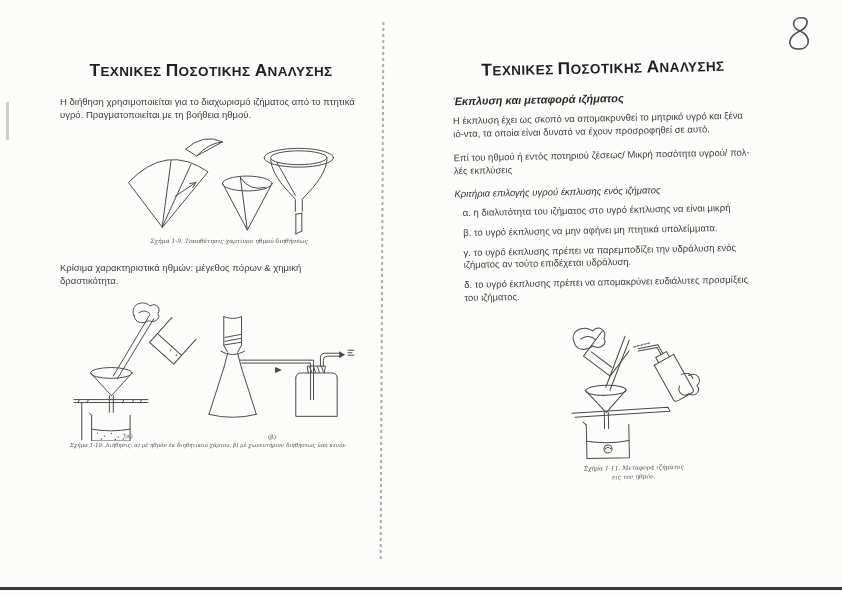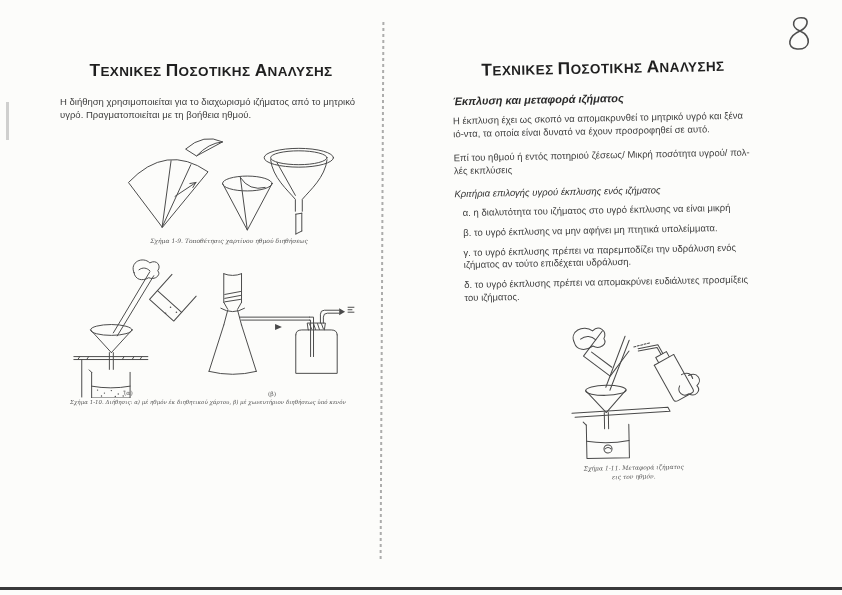--- a/index.html
+++ b/index.html
@@ -58,21 +58,21 @@
 </head>
 <body>
 
 <div id="scan">
 
   <div class="page-col" id="left-page">
 
     <div class="page-title"><span class="bigcap">Τ</span>ΕΧΝΙΚΕΣ <span class="bigcap">Π</span>ΟΣΟΤΙΚΗΣ <span class="bigcap">Α</span>ΝΑΛΥΣΗΣ</div>
 
 
-    <p class="body-text">Η διήθηση χρησιμοποιείται για το διαχωρισμό ιζήματος από το μητρικό υγρό. Πραγματοποιείται με τη βοήθεια ηθμού.</p>
+    <p class="body-text">Η διήθηση χρησιμοποιείται για το διαχωρισμό ιζήματος από το πτητικά υγρό. Πραγματοποιείται με τη βοήθεια ηθμού.</p>
 
     <div class="figure" id="figure-1-9">
       <svg viewBox="0 0 430 210" width="214" height="104">
         <g class="ink">
 
           <path d="M128,34 Q164,2 202,20 L150,48 Z"></path>
           <path d="M150,48 Q174,22 202,20"></path>
 
           <path d="M80,192 L12,102 Q88,22 172,80 Z"></path>
           <path d="M80,192 L98,58"></path>
@@ -89,20 +89,21 @@
           <ellipse cx="356" cy="52" rx="57" ry="14"></ellipse>
           <path d="M299,56 C303,92 334,118 349,136 L349,160"></path>
           <path d="M413,56 C409,92 378,118 363,136 L363,160"></path>
           <path d="M312,62 L349,128"></path>
           <path d="M350,166 L350,206 M362,164 L362,200 M350,206 L362,200 M350,166 L362,164"></path>
         </g>
       </svg>
       <div class="fig-caption">Σχήμα 1-9. Τοποθέτησις χαρτίνου ηθμού διηθήσεως</div>
     </div>
 
+    <p class="body-text" style="margin-top:16px;">Κρίσιμα χαρακτηριστικά ηθμών: μέγεθος πόρων &amp; χημική δραστικότητα.</p>
 
     <div class="figure" id="figure-1-10">
       <svg viewBox="0 0 600 290" width="296" height="143">
         <g class="ink">
 
           <path d="M150,36 C140,14 168,2 182,16 C196,8 206,22 198,32 C206,40 192,52 180,46 C166,54 152,50 150,36 Z"></path>
           <path d="M160,30 C168,24 176,26 182,32"></path>
           <path d="M182,34 L108,158"></path>
           <path d="M190,42 L116,164"></path>
           <g transform="rotate(42 228 86)">

